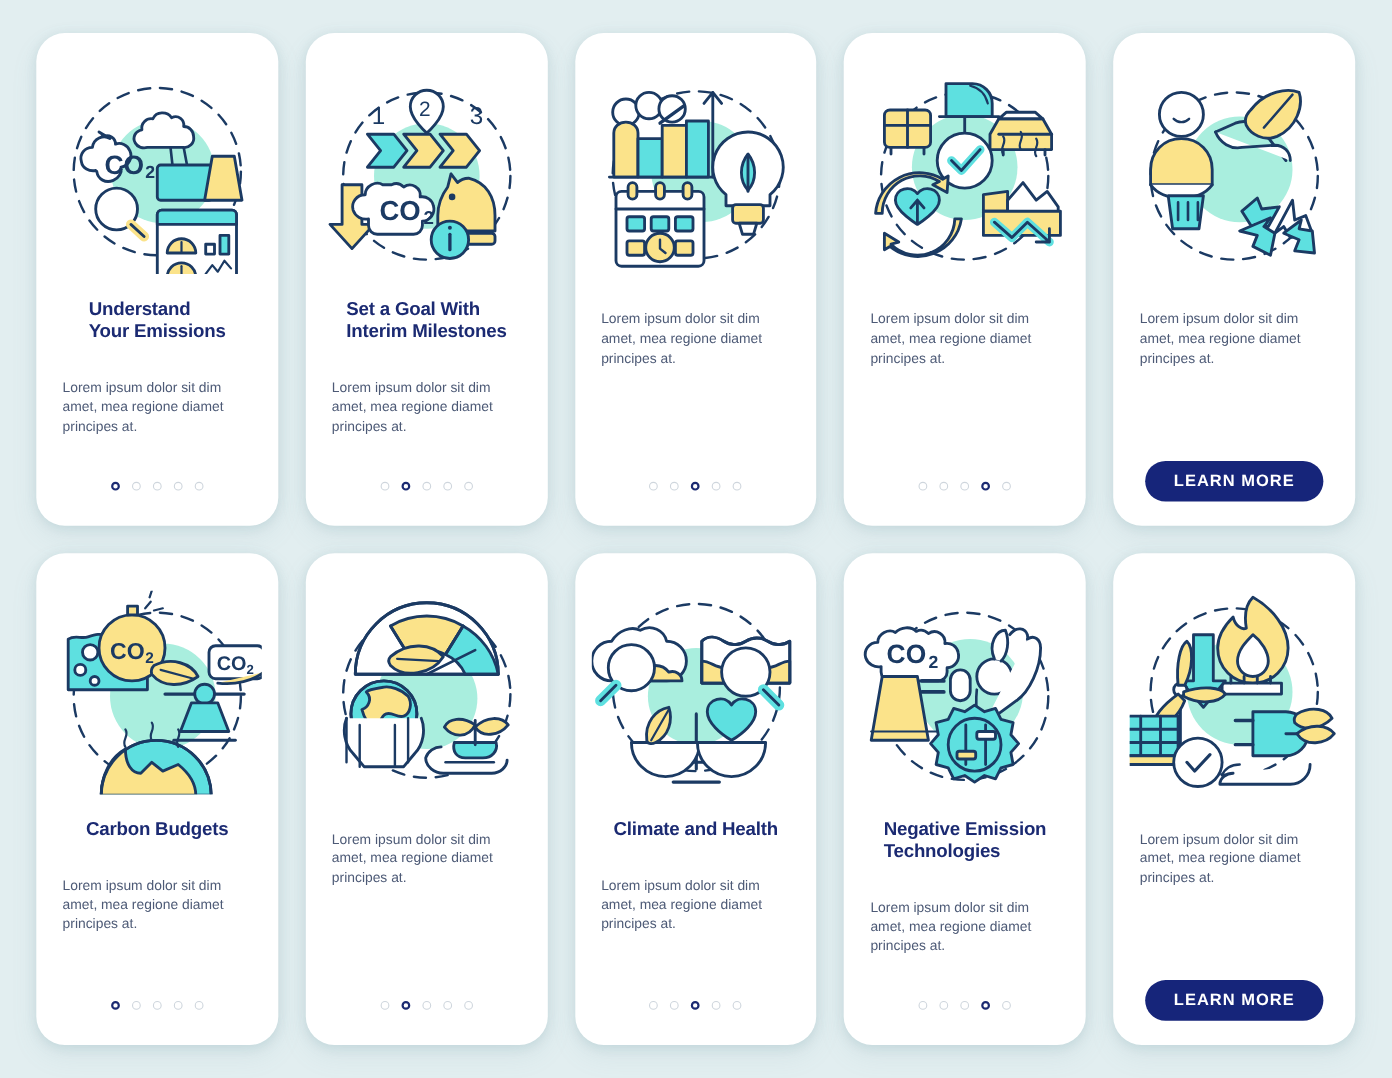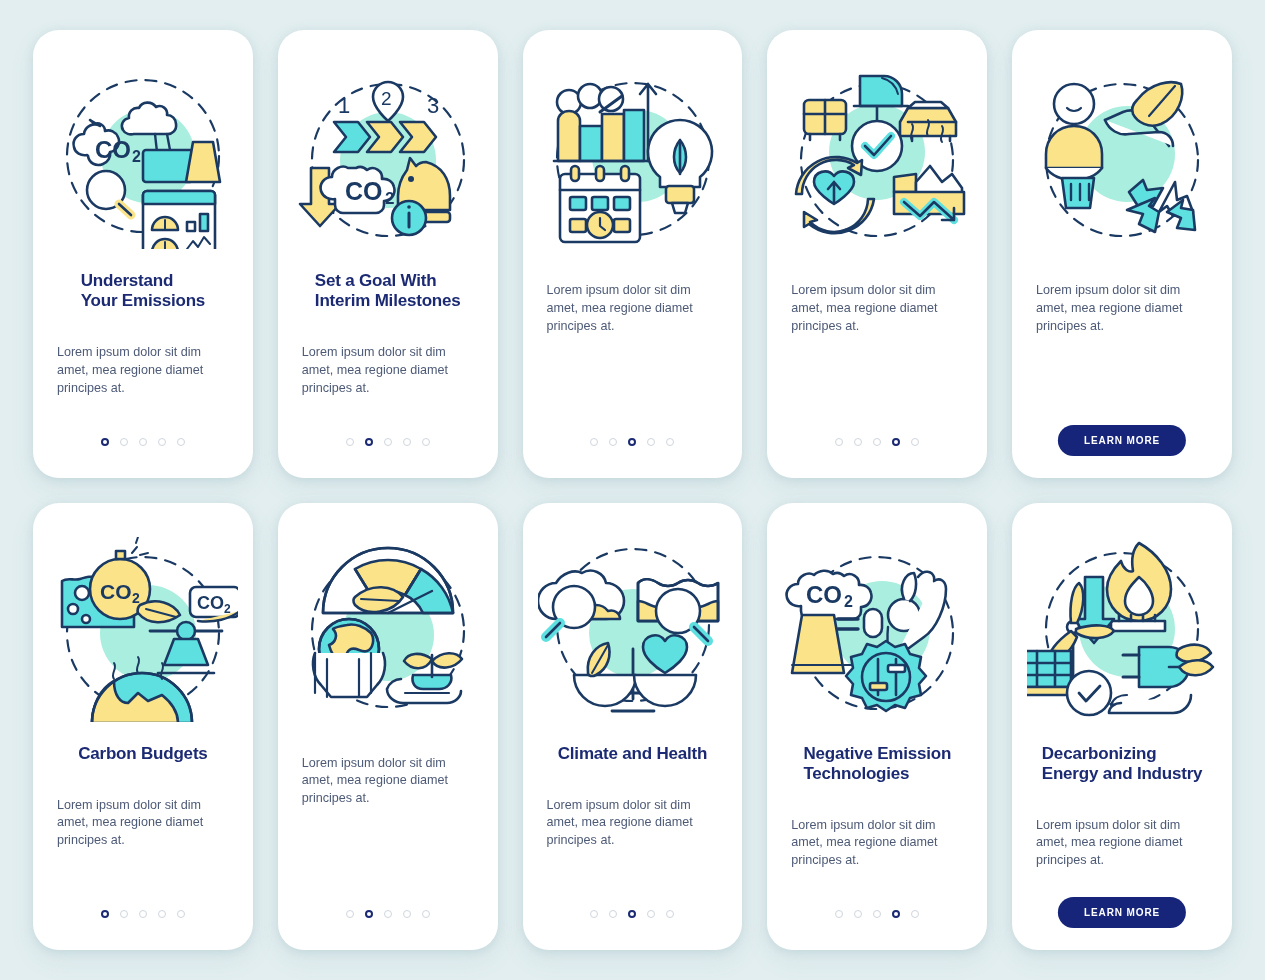--- a/index.html
+++ b/index.html
@@ -104,21 +104,21 @@
   
   .cta {
     position: absolute;
     bottom: 22px;
     left: 50%;
     transform: translateX(-50%);
     background: #16257a;
     color: #ffffff;
     border: none;
     border-radius: 20px;
-    font-size: 10px;
+    font-size: 15px;
     font-weight: bold;
     letter-spacing: 0.9px;
     padding: 10px 26px;
     cursor: pointer;
     white-space: nowrap;
     font-family: "Liberation Sans", sans-serif;
   }
 </style>
 </head>
 <body>
@@ -580,19 +580,18 @@
             <path d="M142 130h22" stroke-width="2.6"></path>
 
             <path d="M152 112c14-8 28-4 32 4-10 10-26 12-34 4-1-3 0-6 2-8z" fill="#fbe38a"></path>
             <path d="M152 130c12-10 28-8 34 0-8 10-26 12-34 0z" fill="#fbe38a"></path>
 
             <path d="M94 166c-6 0-12 4-12 10h64c10 0 18-8 18-18" fill="#ffffff"></path>
             <path d="M100 158c-8 0-14 4-16 10" stroke-width="2.2"></path>
           </g>
         </svg>
       </div>
-      <div class="card-title">Decarbonizing<br>Energy and Industry</div>
       <div class="card-body">Lorem ipsum dolor sit dim amet, mea regione diamet principes at.</div>
       <button class="cta">LEARN MORE</button>
     </div>
 
   </div>
 </div>
 
 </body></html>

